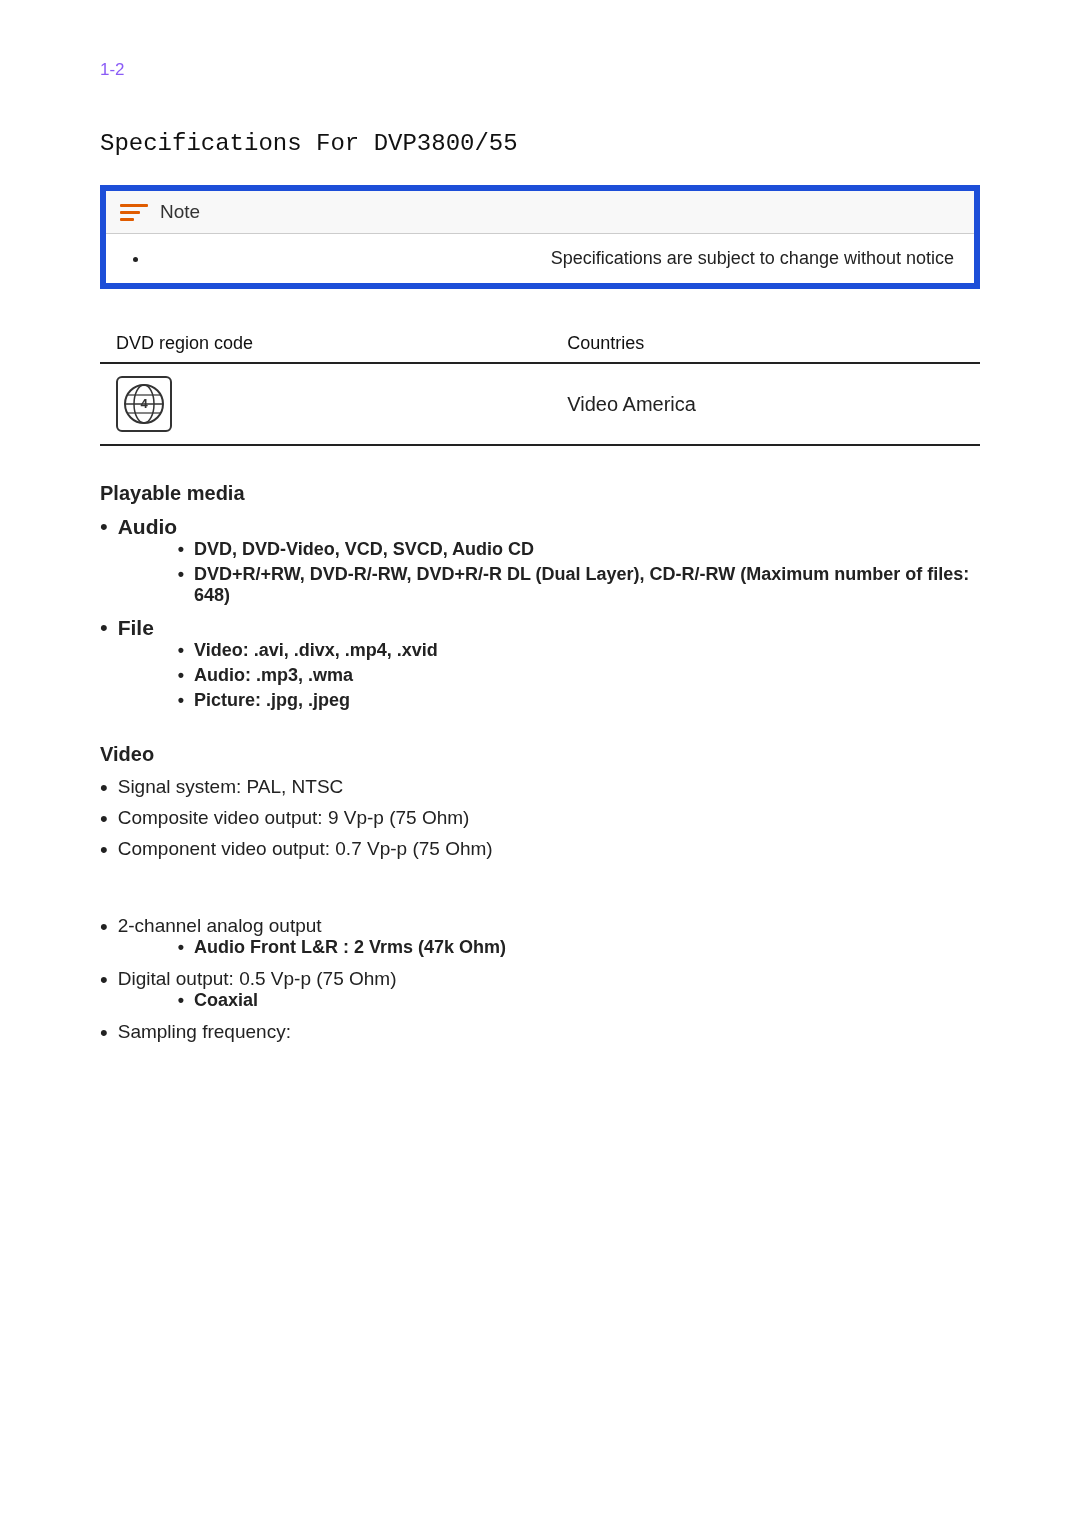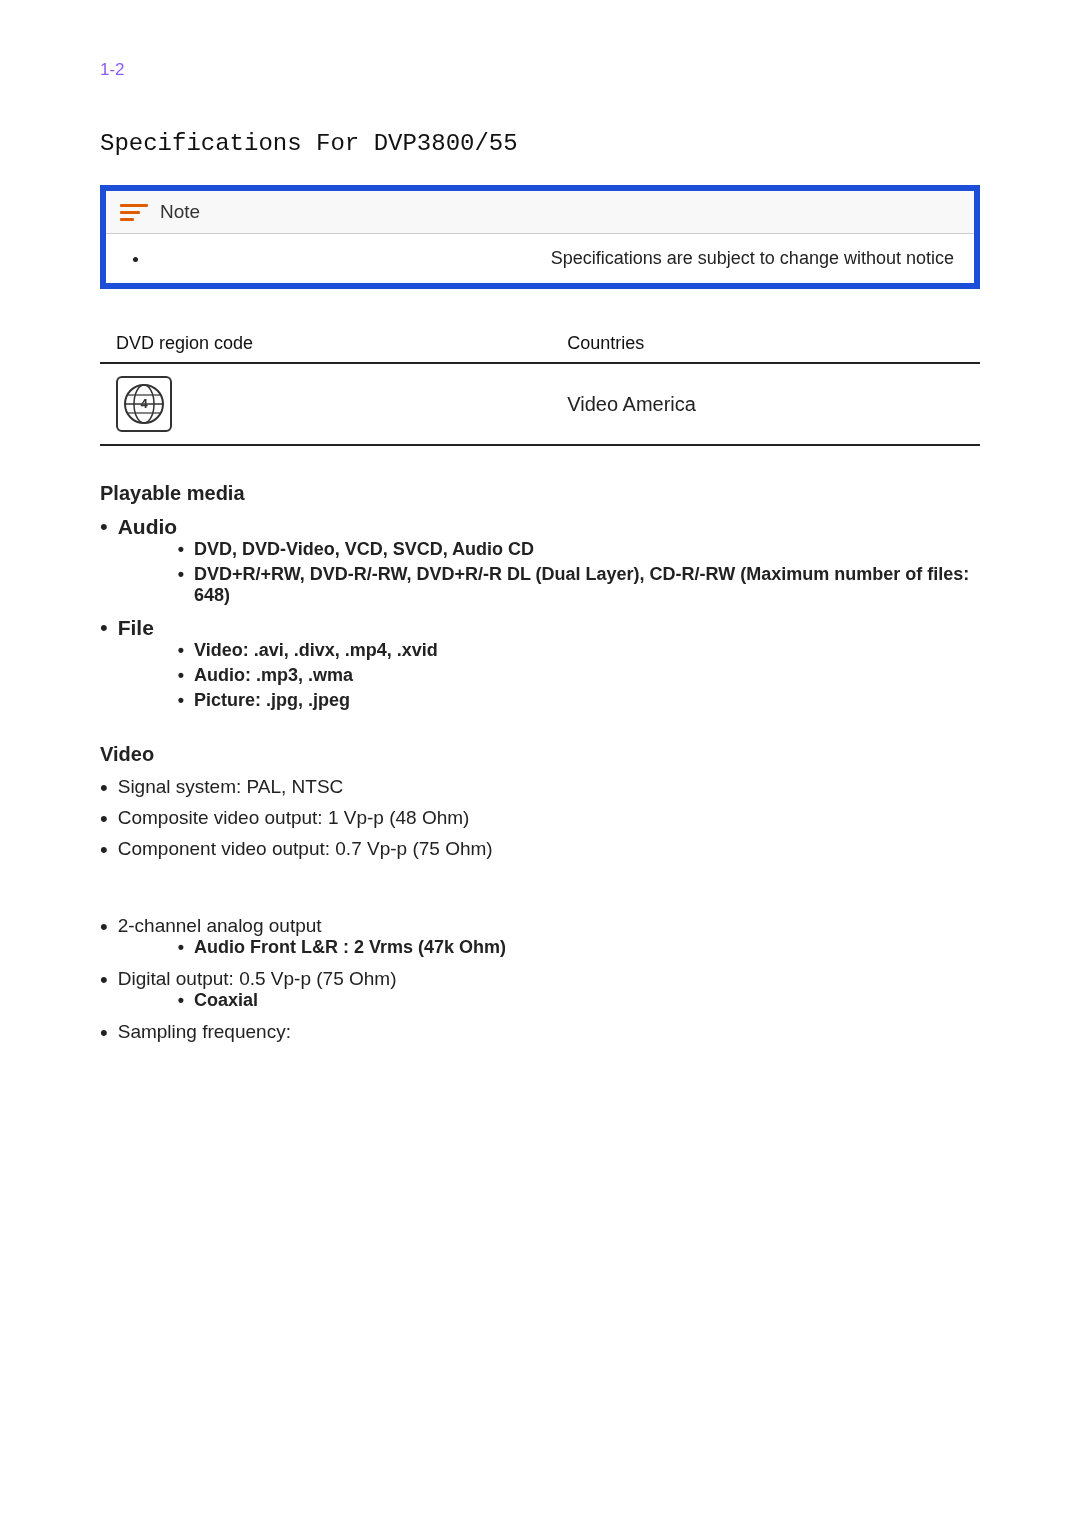--- a/index.html
+++ b/index.html
@@ -272,21 +272,21 @@
   </ul>
 </div>
 
 <div class="section-block">
   <div class="section-heading">Video</div>
   <ul class="main-list">
     <li>
       <span>Signal system: PAL, NTSC</span>
     </li>
     <li>
-      <span>Composite video output: 1 Vp-p (48 Ohm)</span>
+      <span>Composite video output: 9 Vp-p (75 Ohm)</span>
     </li>
     <li>
       <span>Component video output: 0.7 Vp-p (75 Ohm)</span>
     </li>
   </ul>
 </div>
 
 <div class="spacer"></div>
 
 <div class="section-block">

